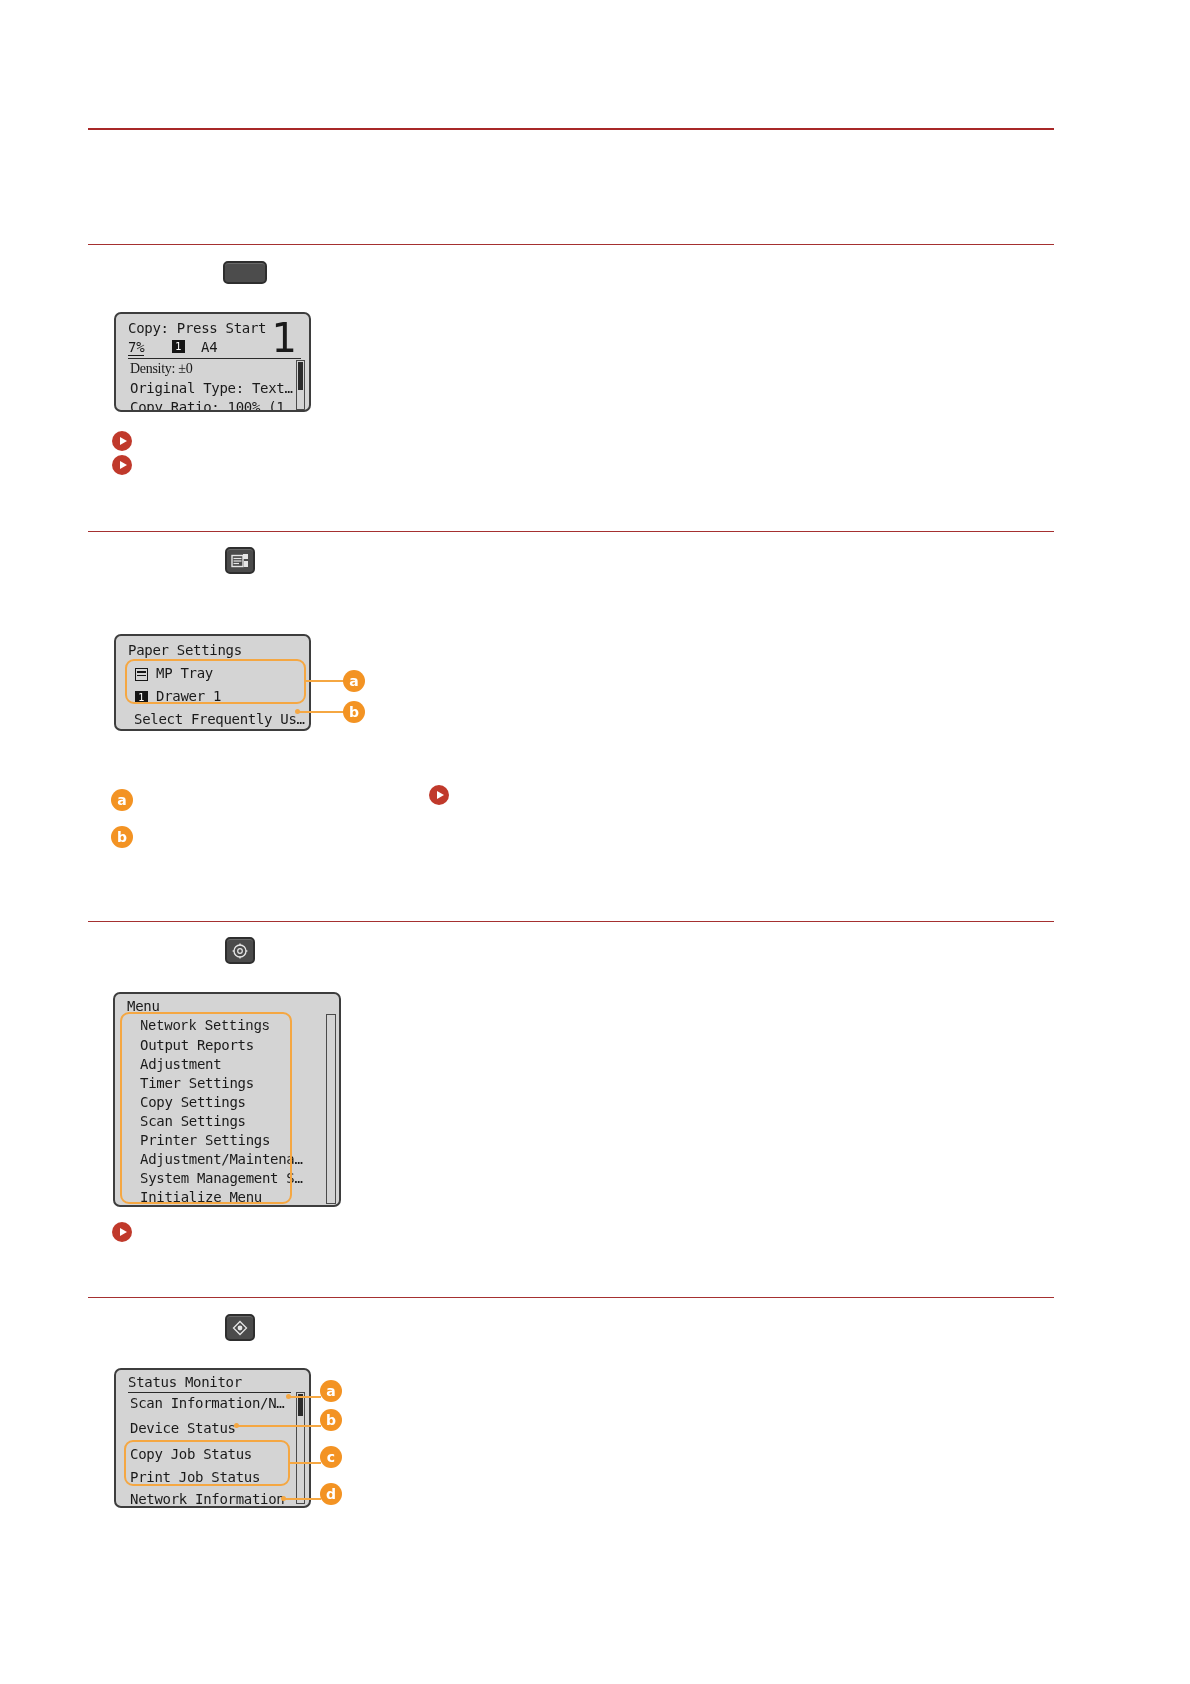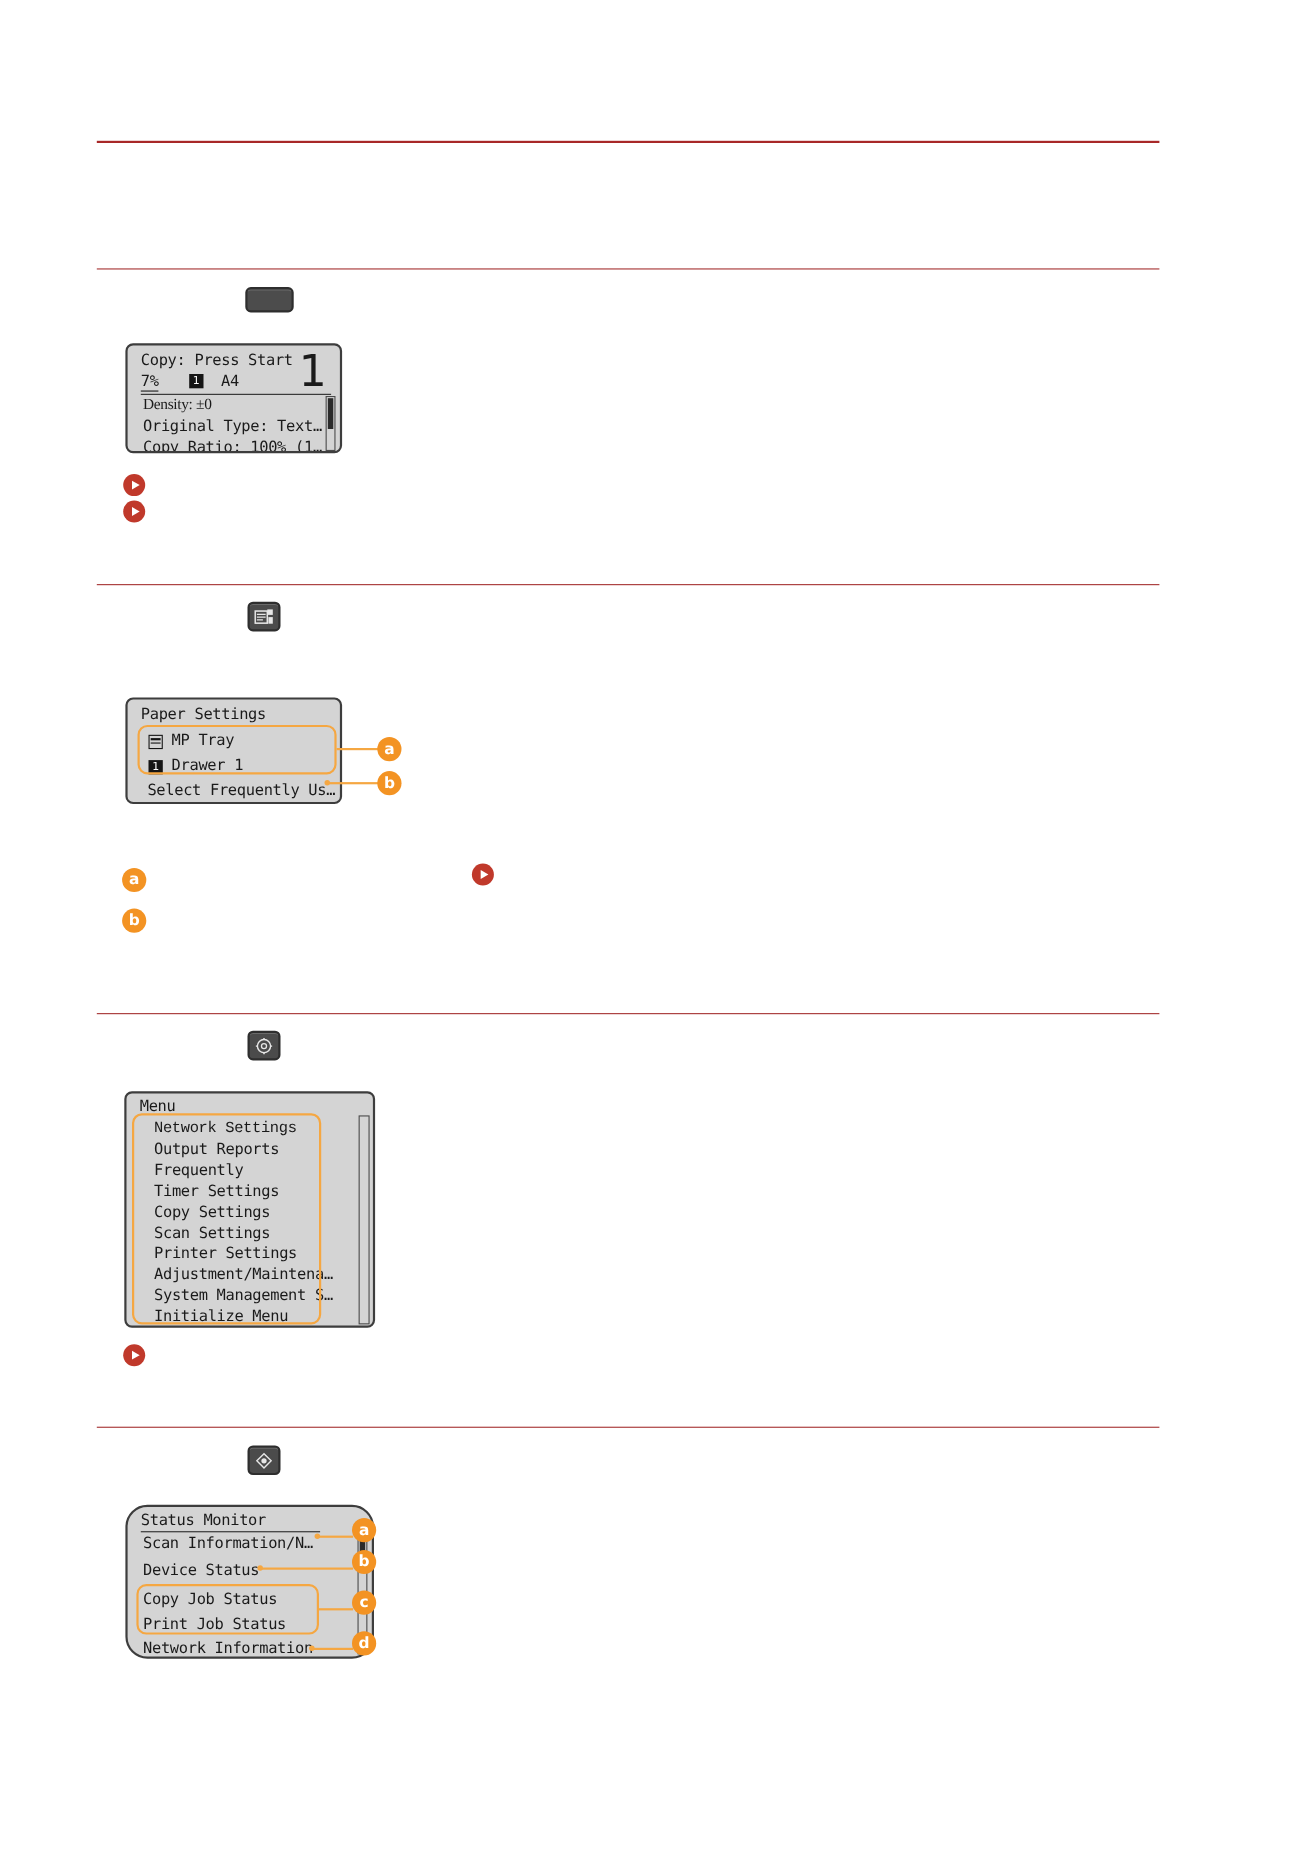--- a/index.html
+++ b/index.html
@@ -278,21 +278,21 @@
     <line x1="14.6" y1="9" x2="16.4" y2="9" stroke="#e6e6e6" stroke-width="1.3"></line>
   </svg>
 </div>
 
 <div class="lcd" style="left:113px; top:992px; width:228px; height:215px;">
   <div class="lcd-inner">
     <div class="lcd-title" style="top:4px;">Menu</div>
 
     <div class="lcd-line" style="left:25px; top:24px;font-family:Liberation Mono, monospace;">Network Settings</div>
     <div class="lcd-line" style="left:25px; top:43px;">Output Reports</div>
-    <div class="lcd-line" style="left:25px; top:62px;">Frequently</div>
+    <div class="lcd-line" style="left:25px; top:62px;">Adjustment</div>
     <div class="lcd-line" style="left:25px; top:81px;">Timer Settings</div>
     <div class="lcd-line" style="left:25px; top:100px;">Copy Settings</div>
     <div class="lcd-line" style="left:25px; top:119px;">Scan Settings</div>
     <div class="lcd-line" style="left:25px; top:138px;">Printer Settings</div>
     <div class="lcd-line" style="left:25px; top:157px;">Adjustment/Maintena…</div>
     <div class="lcd-line" style="left:25px; top:176px;">System Management S…</div>
     <div class="lcd-line" style="left:25px; top:195px;">Initialize Menu</div>
 
     <div class="lcd-scroll-track" style="right:3px; top:20px; width:10px; height:190px;"></div>
   </div>
@@ -303,21 +303,21 @@
 
 <div class="rule thin" style="top:1297px;"></div>
 
 <div class="hw-key square" style="left:225px; top:1314px;">
   <svg width="18" height="18" viewBox="0 0 18 18" aria-hidden="true">
     <polygon points="9,2.5 15.5,9 9,15.5 2.5,9" fill="none" stroke="#e6e6e6" stroke-width="1.3"></polygon>
     <circle cx="9" cy="9" r="2.4" fill="#e6e6e6"></circle>
   </svg>
 </div>
 
-<div class="lcd" style="left:114px; top:1368px; width:226px; height:140px;border-radius:20px;">
+<div class="lcd" style="left:114px; top:1368px; width:197px; height:140px;">
   <div class="lcd-inner">
     <div class="lcd-title" style="top:4px;">Status Monitor</div>
     <div class="hr-sep" style="left:12px; top:22px; width:163px;"></div>
 
     <div class="lcd-line" style="left:14px; top:25px;">Scan Information/N…</div>
     <div class="lcd-line" style="left:14px; top:50px;">Device Status</div>
     <div class="lcd-line" style="left:14px; top:76px;">Copy Job Status</div>
     <div class="lcd-line" style="left:14px; top:99px;">Print Job Status</div>
     <div class="lcd-line" style="left:14px; top:121px;">Network Information</div>
 

